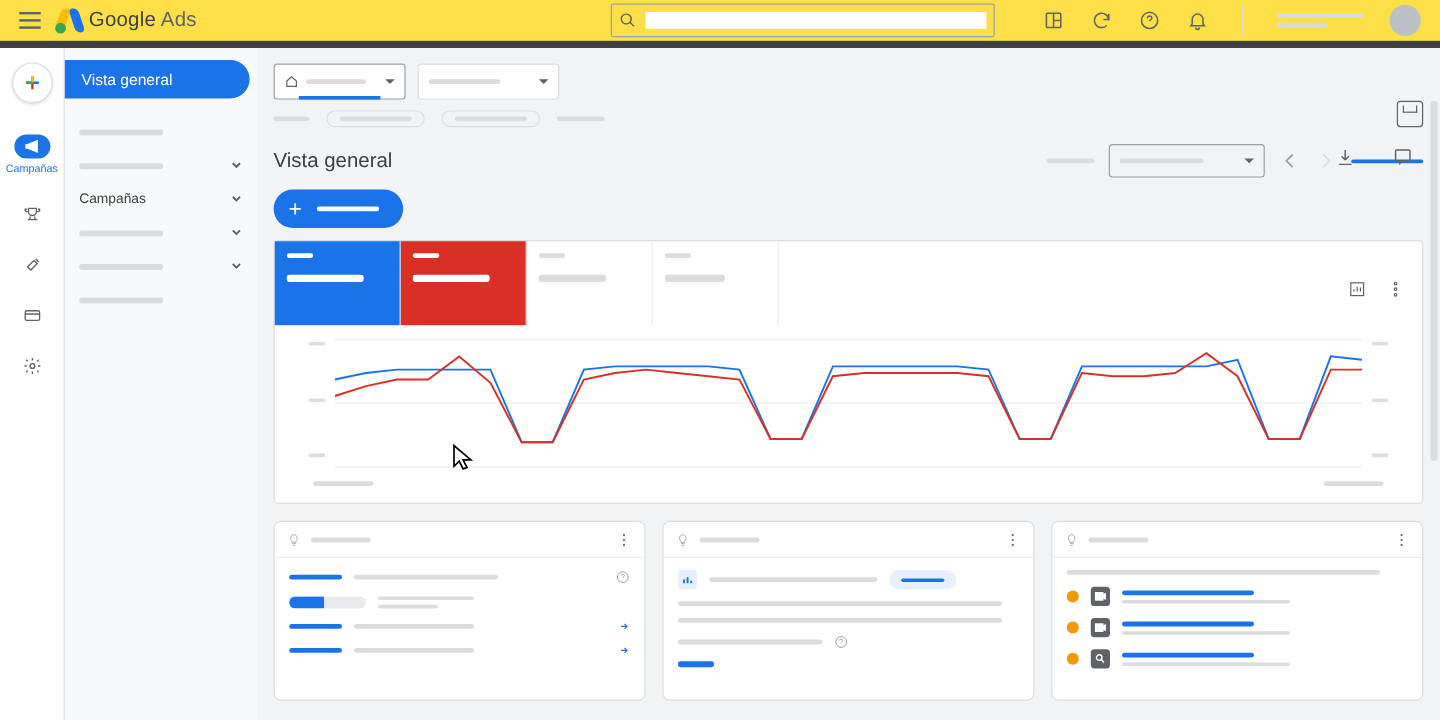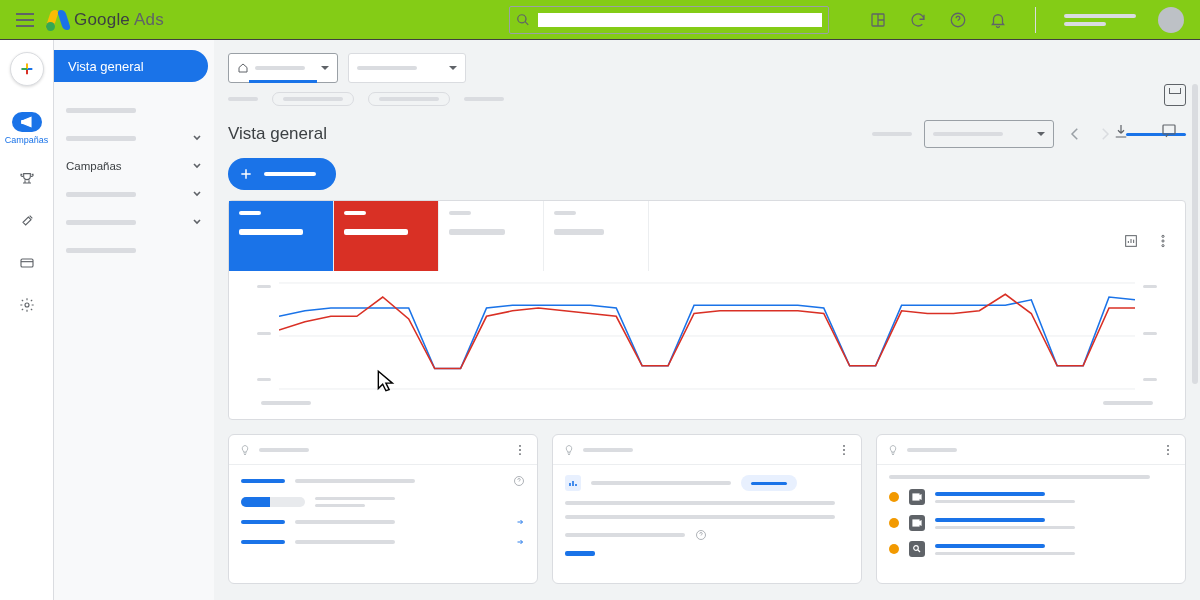--- a/index.html
+++ b/index.html
@@ -1,20 +1,20 @@
 <!DOCTYPE html>
 <html><head>
 <meta charset="utf-8">
 <style>
   * { box-sizing: border-box; margin: 0; padding: 0; font-family: Arial, Helvetica, sans-serif; }
   html, body { width: 1200px; height: 600px; overflow: hidden; background: #f1f3f4; }
 
   
   .appbar {
-    height: 40px; background: #84cc16; border-bottom: 1px solid #404040;
+    height: 40px; background: #fde047; border-bottom: 6px solid #404040;
     display: flex; align-items: center; padding: 0 16px; gap: 14px;
   }
   .hamburger { width: 18px; height: 14px; display: flex; flex-direction: column; justify-content: space-between; cursor: pointer; }
   .hamburger span { height: 2px; background: #5f6368; }
   .logo { display: flex; align-items: center; gap: 6px; }
   .logo-mark { width: 20px; height: 20px; position: relative; }
   .logo-mark::before, .logo-mark::after { content:""; position:absolute; width:8px; height:20px; border-radius:4px; }
   .logo-mark::before { left:0; background:#fbbc04; transform: skewX(-18deg); }
   .logo-mark::after  { right:0; background:#1a73e8; transform: skewX(18deg); }
   .logo-mark .dot { position:absolute; bottom:-1px; left:-2px; width:9px; height:9px; background:#34a853; border-radius:50%; }

